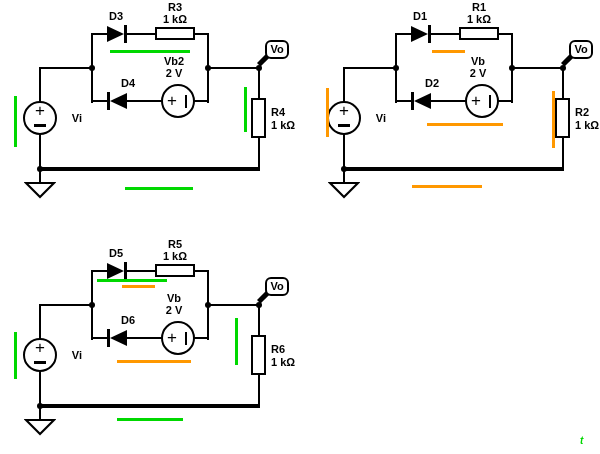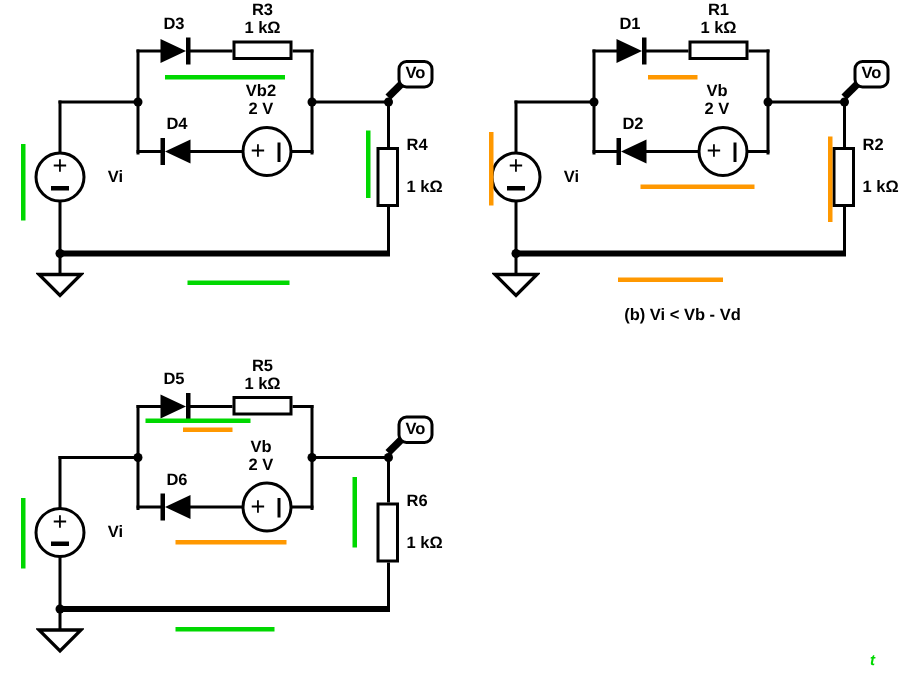--- a/index.html
+++ b/index.html
@@ -61,23 +61,23 @@
           box-sizing:border-box;font-size:11px;font-weight:bold;text-align:center;line-height:15px;}
   .voptr{position:absolute;left:257px;top:63px;width:14px;height:5px;background:#000;transform:rotate(-45deg);transform-origin:0 0;}
 
   
   .lb{position:absolute;font-size:11px;font-weight:bold;line-height:12px;text-align:center;white-space:nowrap;}
   .lb-dtop{left:96px;top:10px;width:40px}
   .lb-rtn{left:154px;top:1px;width:42px}
   .lb-rtv{left:154px;top:13px;width:42px}
   .lb-batn{left:152px;top:55px;width:44px}
   .lb-batv{left:152px;top:67px;width:44px}
-  .lb-dbot{left:98px;top:77px;width:40px}
+  .lb-dbot{left:108px;top:77px;width:40px}
   .lb-vi{left:56px;top:112px;width:26px;text-align:right}
-  .lb-rln{left:271px;top:91px;width:40px;text-align:left}
+  .lb-rln{left:271px;top:106px;width:40px;text-align:left}
   .lb-rlv{left:271px;top:119px;width:40px;text-align:left}
   .caption{position:absolute;top:204px;width:200px;text-align:center;font-size:11px;font-weight:bold;white-space:nowrap;}
   #ckt-a .caption{left:40px}
   #ckt-b .caption{left:51px}
   #ckt-c .caption{left:71px}
 
   
   .arrow{position:absolute;left:0;top:0;width:100%;height:100%;pointer-events:none;}
   .arrow i{display:block;position:absolute;}
   .arrow .shaft{background:var(--c);}
@@ -228,21 +228,20 @@
 
     <div class="lb lb-dtop">D1</div>
     <div class="lb lb-rtn">R1</div>
     <div class="lb lb-rtv">1 kΩ</div>
     <div class="lb lb-batn">Vb</div>
     <div class="lb lb-batv">2 V</div>
     <div class="lb lb-dbot">D2</div>
     <div class="lb lb-vi">Vi</div>
     <div class="lb lb-rln">R2</div>
     <div class="lb lb-rlv">1 kΩ</div>
-    <div class="caption">(b) Vi &lt; Vb - Vd</div>
 
     <div class="arrow o">
       <i class="shaft" style="left:22px;top:88px;width:3px;height:49px"></i>
       <i class="head h-down" style="left:16px;top:136px"></i>
     </div>
     <div class="arrow o">
       <i class="shaft" style="left:128px;top:50px;width:33px;height:3px"></i>
       <i class="head h-right" style="left:160px;top:44px"></i>
     </div>
     <div class="arrow o">

